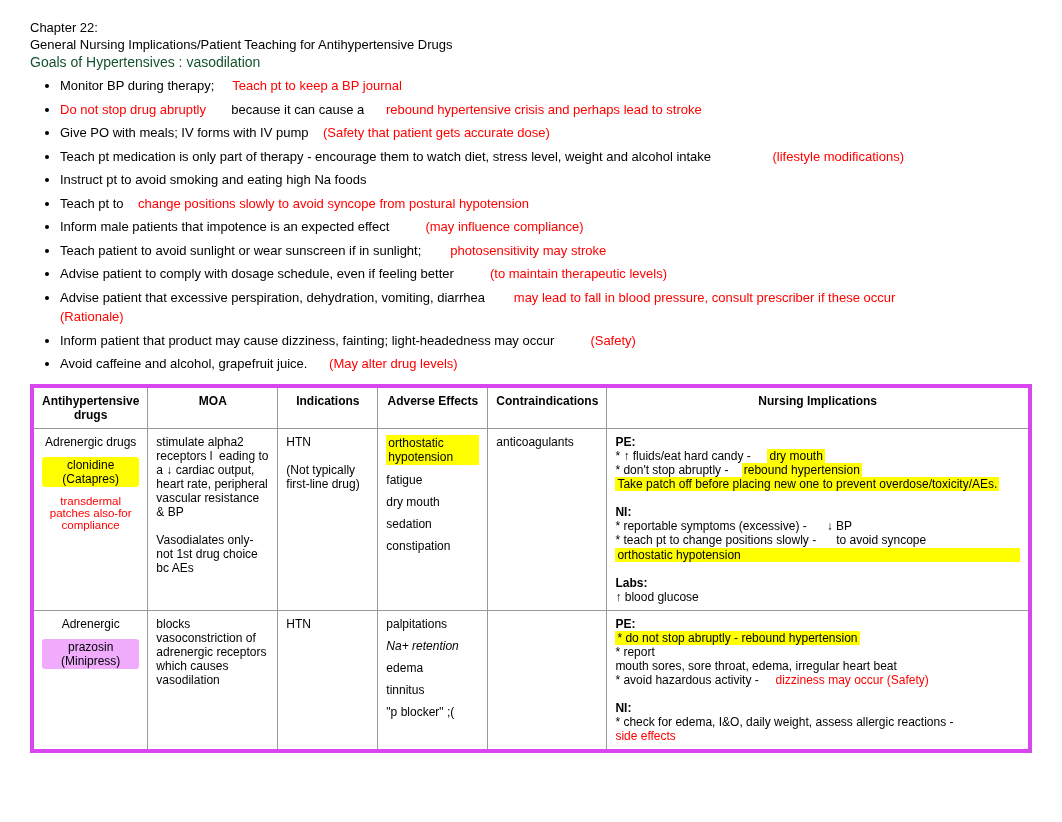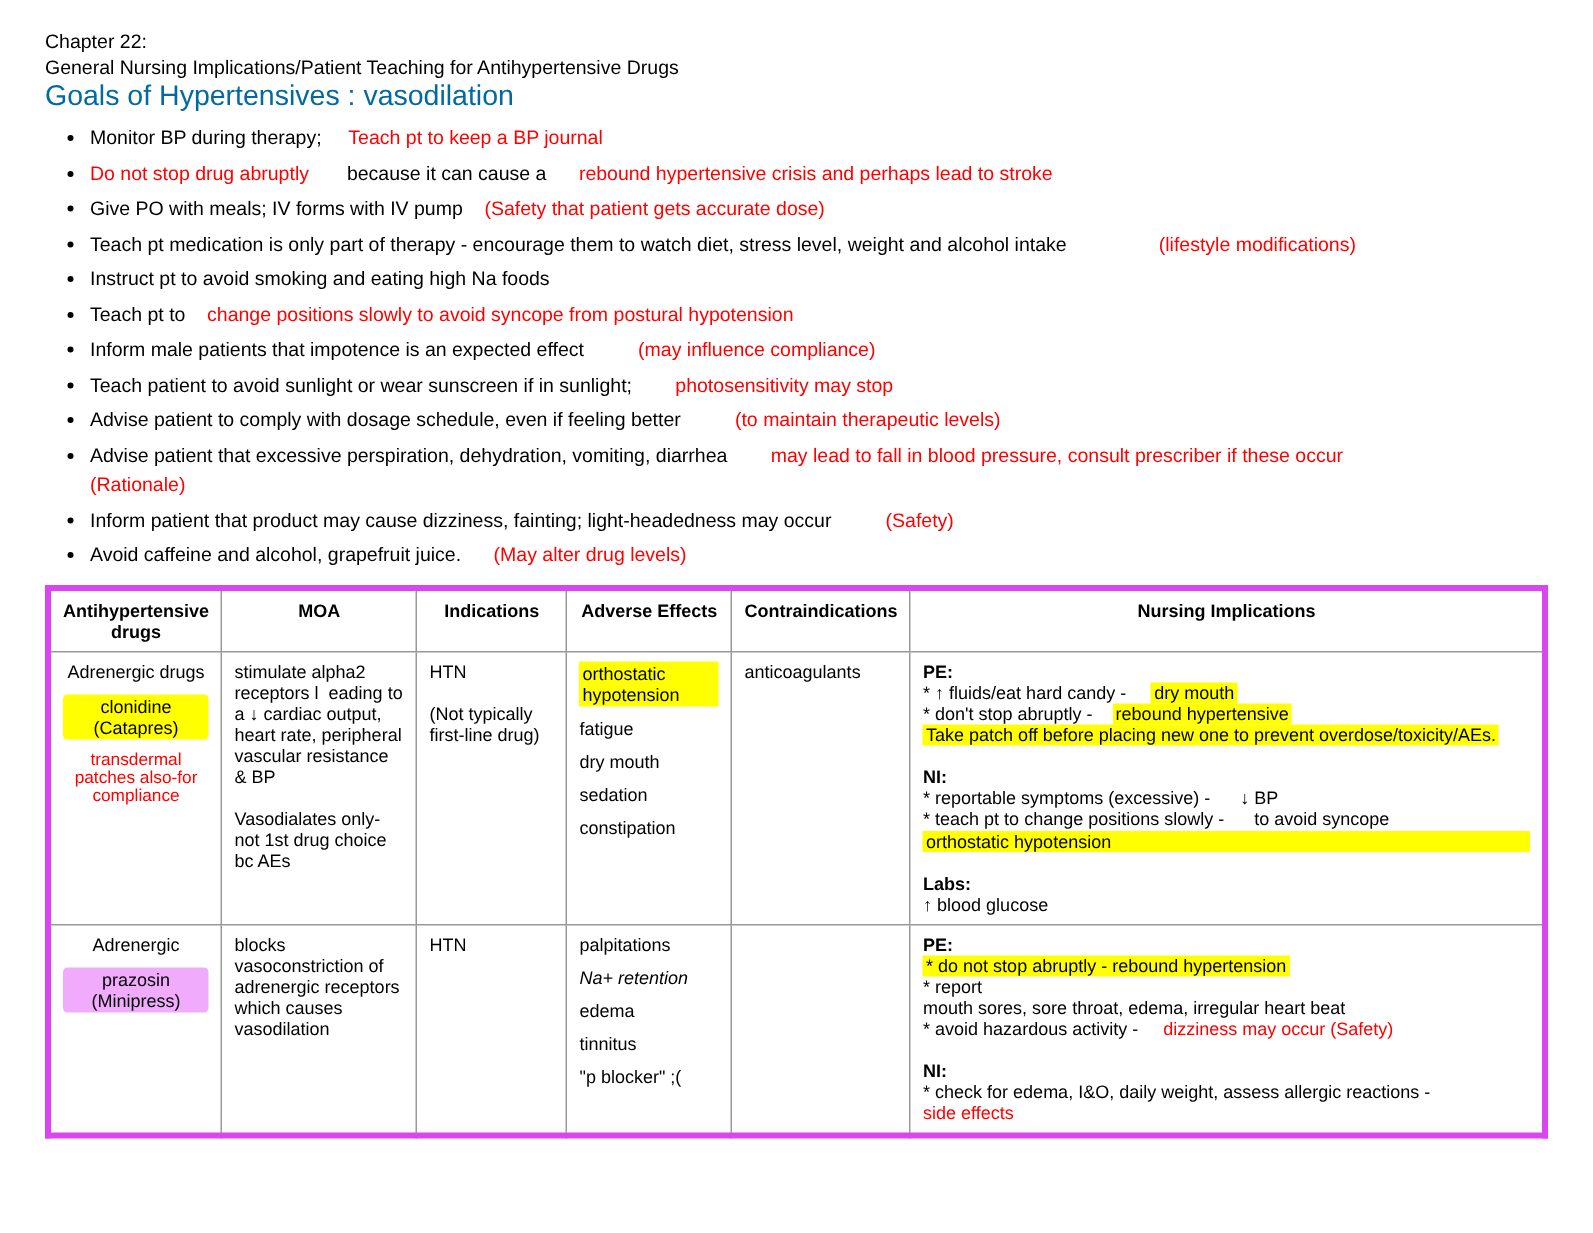--- a/index.html
+++ b/index.html
@@ -4,21 +4,21 @@
   <style>
     * { box-sizing: border-box; margin: 0; padding: 0; }
     body {
       font-family: Arial, sans-serif;
       font-size: 13px;
       background: #fff;
       color: #000;
       padding: 20px 30px;
     }
     .chapter-title { font-size: 13px; margin-bottom: 2px; }
-    .goals-title { color: #0369a1; font-size: 19px; margin-bottom: 6px; }
+    .goals-title { color: #14532d; font-size: 14px; margin-bottom: 6px; }
     .bullet-list { list-style: disc; margin-left: 30px; margin-bottom: 10px; }
     .bullet-list li { margin-bottom: 4px; line-height: 1.5; }
     .highlight-red { color: red; }
 
     
     .drug-table {
       width: 100%;
       border-collapse: collapse;
       margin-top: 8px;
       border: 4px solid #d946ef;
@@ -89,21 +89,21 @@
   <li>
     Teach pt to &nbsp;&nbsp;
     <span class="highlight-red">change positions slowly to avoid syncope from postural hypotension</span>
   </li>
   <li>
     Inform male patients that impotence is an expected effect&nbsp;&nbsp;&nbsp;&nbsp;&nbsp;&nbsp;&nbsp;&nbsp;&nbsp;
     <span class="highlight-red">(may influence compliance)</span>
   </li>
   <li>
     Teach patient to avoid sunlight or wear sunscreen if in sunlight;&nbsp;&nbsp;&nbsp;&nbsp;&nbsp;&nbsp;&nbsp;
-    <span class="highlight-red">photosensitivity may stop</span>
+    <span class="highlight-red">photosensitivity may stroke</span>
   </li>
   <li>
     Advise patient to comply with dosage schedule, even if feeling better&nbsp;&nbsp;&nbsp;&nbsp;&nbsp;&nbsp;&nbsp;&nbsp;&nbsp;
     <span class="highlight-red">(to maintain therapeutic levels)</span>
   </li>
   <li>
     Advise patient that excessive perspiration, dehydration, vomiting, diarrhea&nbsp;&nbsp;&nbsp;&nbsp;&nbsp;&nbsp;&nbsp;
     <span class="highlight-red">may lead to fall in blood pressure, consult prescriber if these occur</span><br>
     <span class="highlight-red">(Rationale)</span>
   </li>
@@ -156,21 +156,21 @@
         <div style="margin-bottom:8px;">dry mouth</div>
         <div style="margin-bottom:8px;">sedation</div>
         <div>constipation</div>
       </td>
       <td>anticoagulants</td>
       <td>
         <strong>PE:</strong><br>
         * ↑ fluids/eat hard candy -&nbsp;&nbsp;&nbsp;&nbsp;
         <span class="ni-highlight">dry mouth</span><br>
         * don't stop abruptly -&nbsp;&nbsp;&nbsp;
-        <span class="ni-highlight">rebound hypertensive</span><br>
+        <span class="ni-highlight">rebound hypertension</span><br>
         <span style="background:yellow; display:inline-block; padding:0 2px;">Take patch off before placing new one to prevent overdose/toxicity/AEs.</span>
         <br><br>
         <strong>NI:</strong><br>
         * reportable symptoms (excessive) -&nbsp;&nbsp;&nbsp;&nbsp;&nbsp;
         <span>↓ BP</span><br>
         * teach pt to change positions slowly -&nbsp;&nbsp;&nbsp;&nbsp;&nbsp; to avoid syncope
         <span class="ni-highlight" style="display:block; margin-top:1px;">orthostatic hypotension</span>
         <br>
         <strong>Labs:</strong><br>
         ↑ blood glucose

